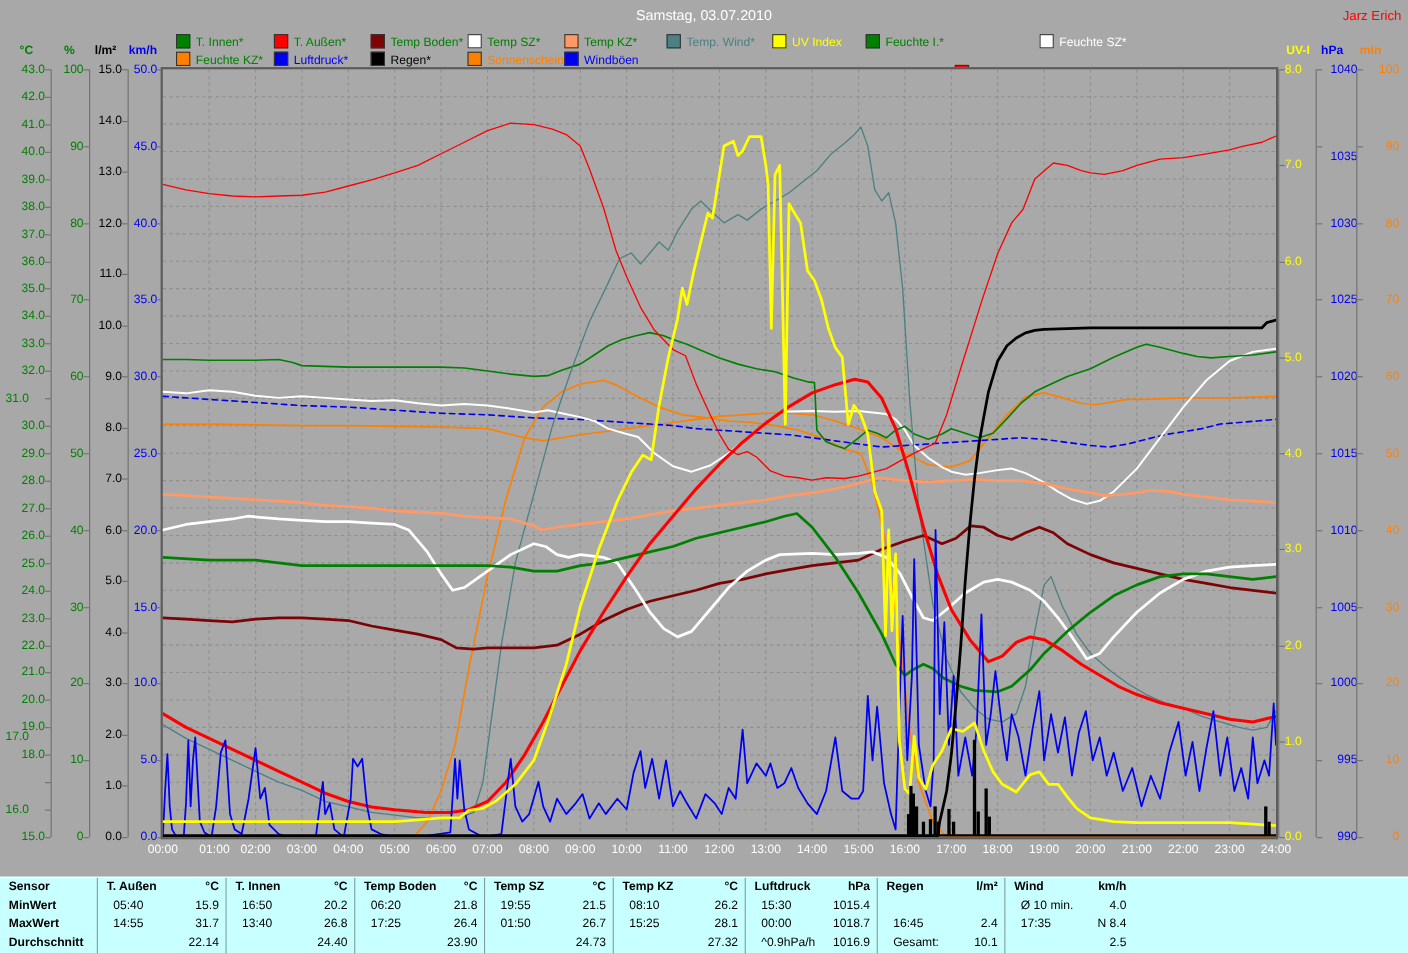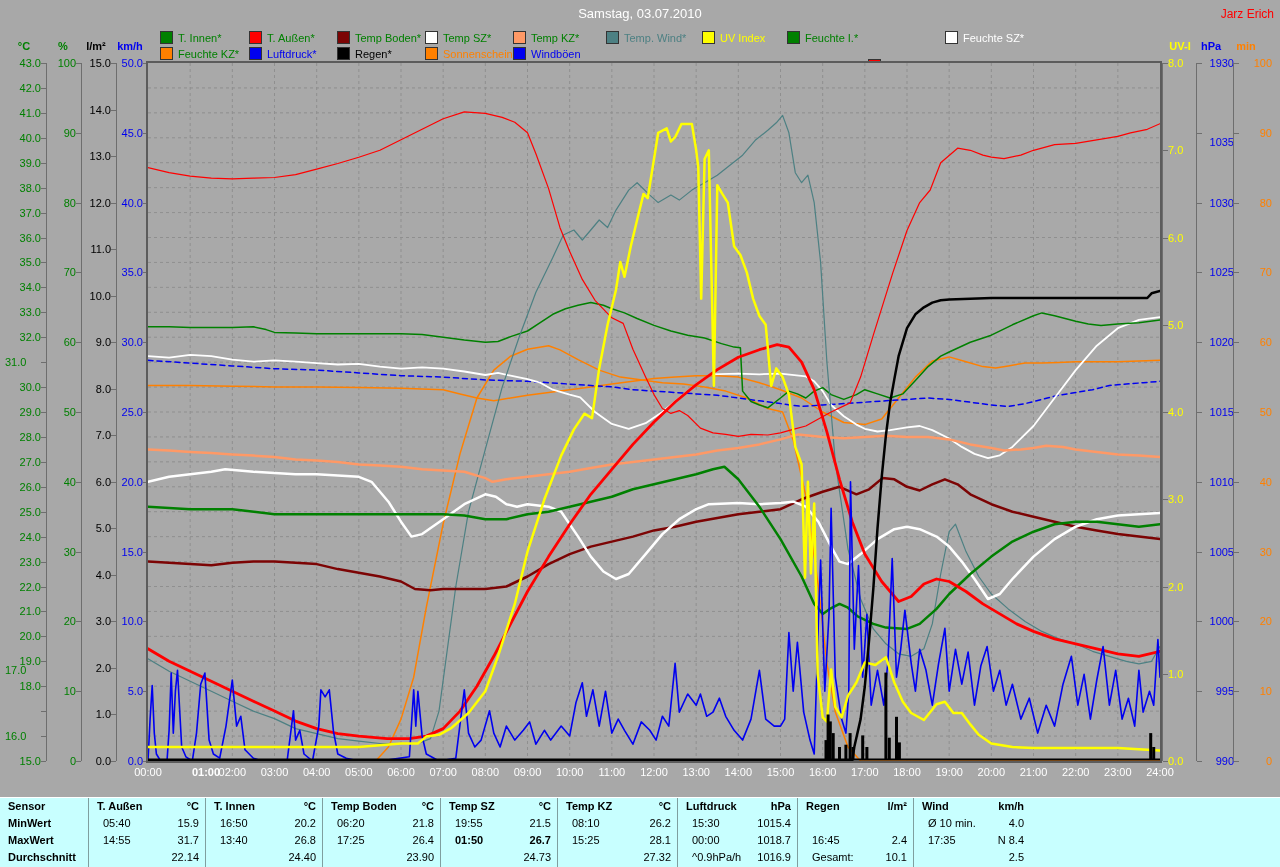--- a/index.html
+++ b/index.html
@@ -213,21 +213,21 @@
       <div class="axlab" style="top: 493.25px; color: rgb(255, 255, 0); left: 1168px; width: 34px; text-align: left;">3.0</div>
       <div class="tick" style="top: 499.25px; left: 1163px;"></div>
       <div class="axlab" style="top: 580.5px; color: rgb(255, 255, 0); left: 1168px; width: 34px; text-align: left;">2.0</div>
       <div class="tick" style="top: 586.5px; left: 1163px;"></div>
       <div class="axlab" style="top: 667.75px; color: rgb(255, 255, 0); left: 1168px; width: 34px; text-align: left;">1.0</div>
       <div class="tick" style="top: 673.75px; left: 1163px;"></div>
       <div class="axlab" style="top: 755px; color: rgb(255, 255, 0); left: 1168px; width: 34px; text-align: left;">0.0</div>
       <div class="tick" style="top: 761px; left: 1163px;"></div>
       <div class="axline" style="left: 1196px; top: 63px; height: 698px;"></div>
       <div class="axhdr" style="left: 1211px; top: 40px; color: rgb(0, 0, 240);">hPa</div>
-      <div class="axlab" style="top: 57px; color: rgb(0, 0, 240); left: 1200px; width: 34px; text-align: right;">1930</div>
+      <div class="axlab" style="top: 57px; color: rgb(0, 0, 240); left: 1200px; width: 34px; text-align: right;">1040</div>
       <div class="tick" style="top: 63px; left: 1197px;"></div>
       <div class="axlab" style="top: 136px; color: rgb(0, 0, 240); left: 1200px; width: 34px; text-align: right;">1035</div>
       <div class="tick" style="top: 132.8px; left: 1197px;"></div>
       <div class="axlab" style="top: 196.6px; color: rgb(0, 0, 240); left: 1200px; width: 34px; text-align: right;">1030</div>
       <div class="tick" style="top: 202.6px; left: 1197px;"></div>
       <div class="axlab" style="top: 266.4px; color: rgb(0, 0, 240); left: 1200px; width: 34px; text-align: right;">1025</div>
       <div class="tick" style="top: 272.4px; left: 1197px;"></div>
       <div class="axlab" style="top: 336.2px; color: rgb(0, 0, 240); left: 1200px; width: 34px; text-align: right;">1020</div>
       <div class="tick" style="top: 342.2px; left: 1197px;"></div>
       <div class="axlab" style="top: 406px; color: rgb(0, 0, 240); left: 1200px; width: 34px; text-align: right;">1015</div>
@@ -348,21 +348,21 @@
         <rect x="739.8" y="674.7" width="3" height="21.3" fill="#000000"></rect>
         <rect x="747.0" y="653.8" width="3" height="42.2" fill="#000000"></rect>
         <rect x="749.9" y="679.4" width="3" height="16.6" fill="#000000"></rect>
         <rect x="1001.2" y="670.1" width="3" height="25.9" fill="#000000"></rect>
         <rect x="1004.2" y="684.0" width="3" height="12.0" fill="#000000"></rect>
         <line x1="0" y1="696.5" x2="1012" y2="696.5" stroke="#000000" stroke-width="2"></line>
       </svg>
   </div>
   <div id="xlabels">
       <div class="xlab" style="left: 128px;">00:00</div>
-      <div class="xlab" style="left: 186px; font-weight: bold;">01:00</div>
+      <div class="xlab" style="left: 175px;">01:00</div>
       <div class="xlab" style="left: 212.333px;">02:00</div>
       <div class="xlab" style="left: 254.5px;">03:00</div>
       <div class="xlab" style="left: 296.667px;">04:00</div>
       <div class="xlab" style="left: 338.833px;">05:00</div>
       <div class="xlab" style="left: 381px;">06:00</div>
       <div class="xlab" style="left: 423.167px;">07:00</div>
       <div class="xlab" style="left: 465.333px;">08:00</div>
       <div class="xlab" style="left: 507.5px;">09:00</div>
       <div class="xlab" style="left: 549.667px;">10:00</div>
       <div class="xlab" style="left: 591.833px;">11:00</div>
@@ -444,21 +444,21 @@
         </div>
         <div class="grp" style="left: 440px; width: 117px;">
           <div class="r hdr" style="top: 0px;">
             <div class="lt">Temp SZ</div>
             <div class="rt">°C</div>
           </div>
           <div class="r" style="top: 17px;">
             <div class="lt2">19:55</div>
             <div class="rt">21.5</div>
           </div>
-          <div class="r" style="top: 34px; font-weight: bold;">
+          <div class="r" style="top: 34px;">
             <div class="lt2">01:50</div>
             <div class="rt">26.7</div>
           </div>
           <div class="r" style="top: 51px;">
             <div class="lt2"></div>
             <div class="rt">24.73</div>
           </div>
         </div>
         <div class="grp" style="left: 557px; width: 120px;">
           <div class="r hdr" style="top: 0px;">

